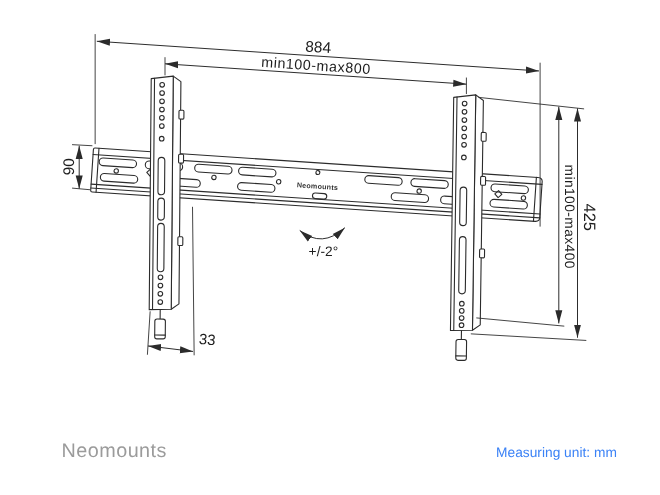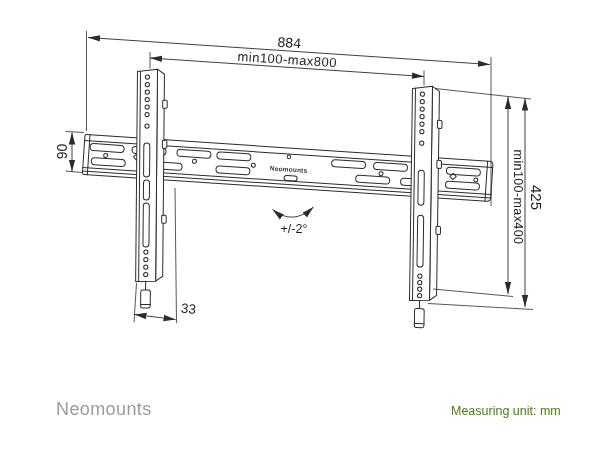--- a/index.html
+++ b/index.html
@@ -12,21 +12,21 @@
   .solid{stroke:#2b2b2b;fill:#ffffff;stroke-width:1;stroke-linejoin:round;}
   .dim{stroke:#2b2b2b;fill:none;stroke-width:0.9;}
   .ext{stroke:#2b2b2b;fill:none;stroke-width:0.8;}
   .dimtext{fill:#1d1d1d;}
   .brand-footer{
     position:absolute;left:56px;top:399px;
     font-size:18px;font-weight:500;letter-spacing:0.4px;color:#9b9b9b;
   }
   .unit-footer{
     position:absolute;left:451px;top:404px;
-    font-size:12.5px;color:#4d7c0f;
+    font-size:12.5px;color:#3b82f6;
   }
 </style>
 </head>
 <body>
 
 <div class="stage">
 
   <svg width="600" height="450" viewBox="0 0 600 450">
     <defs>
       <marker id="arr" refX="12" refY="4" markerWidth="13" markerHeight="8" markerUnits="userSpaceOnUse" orient="auto-start-reverse">

